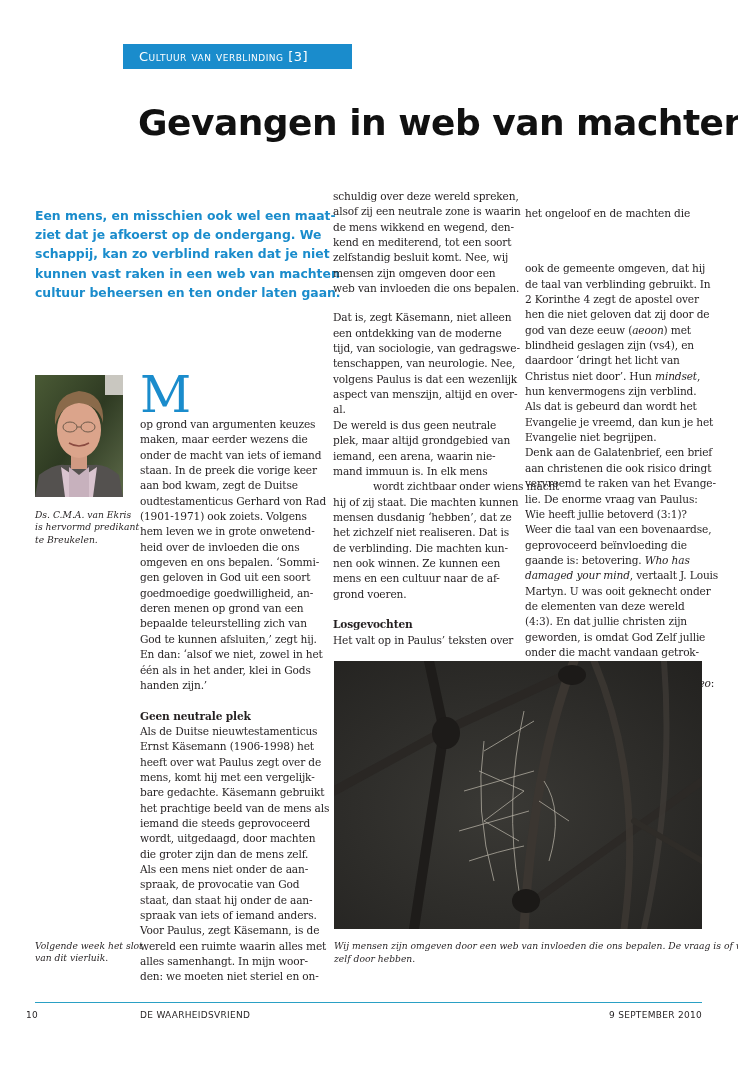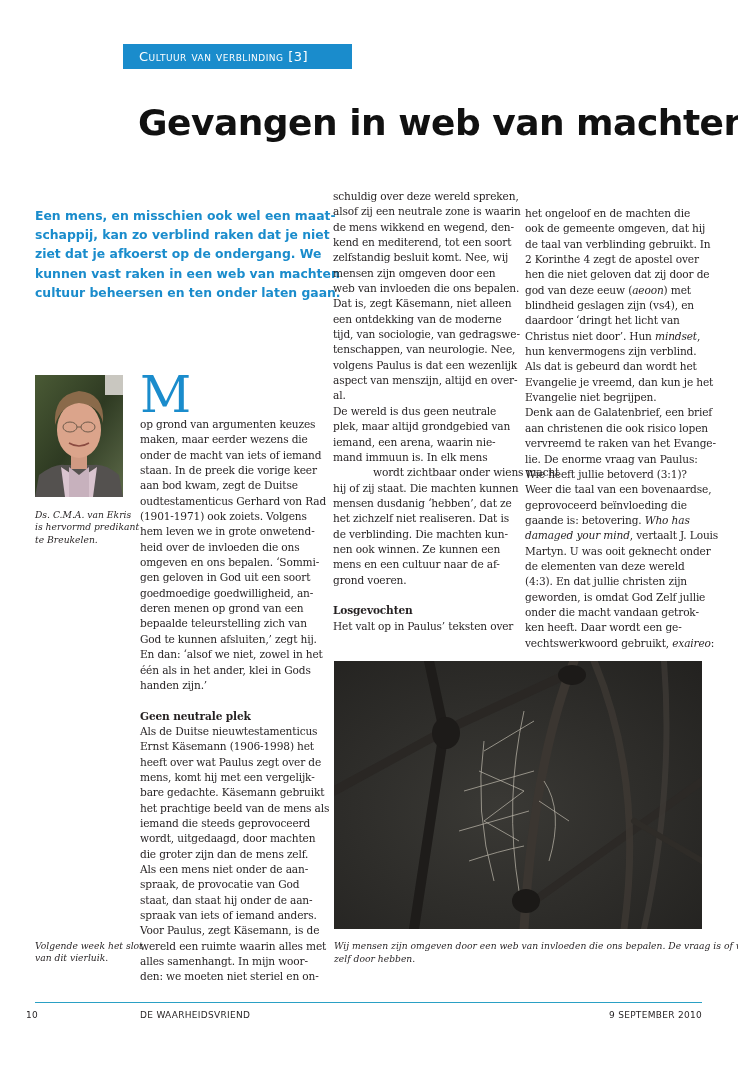--- a/index.html
+++ b/index.html
@@ -30,22 +30,22 @@
 </style>
 </head>
 <body>
 
 <div class="abs series-bar">Cultuur van verblinding [3]</div>
 
 <h1 class="abs title" style="margin:0;">Gevangen in web van machten</h1>
 
 <div class="abs lead">
     <span class="line" style="display: block; white-space: nowrap;">Een mens, en misschien ook wel een maat-</span>
+    <span class="line" style="display: block; white-space: nowrap;">ziet dat je afkoerst op de ondergang. We</span>
     <span class="line" style="display: block; white-space: nowrap;">schappij, kan zo verblind raken dat je niet</span>
-    <span class="line" style="display: block; white-space: nowrap;">ziet dat je afkoerst op de ondergang. We</span>
     <span class="line" style="display: block; white-space: nowrap;">kunnen vast raken in een web van machten</span>
     <span class="line" style="display: block; white-space: nowrap;">cultuur beheersen en ten onder laten gaan.</span>
   </div>
 
 <div class="abs portrait">
   <svg width="88" height="122" viewBox="0 0 88 122">
     <defs>
       <linearGradient id="bg" x1="0" y1="0" x2="1" y2="1">
           <stop offset="0" stop-color="#4a5a35"></stop>
           <stop offset="0.5" stop-color="#2e3a22"></stop>
@@ -128,21 +128,21 @@
 
 <div class="abs col col2">
   <div>
       <span class="line" style="display: block; white-space: nowrap;">schuldig over deze wereld spreken,</span>
       <span class="line" style="display: block; white-space: nowrap;">alsof zij een neutrale zone is waarin</span>
       <span class="line" style="display: block; white-space: nowrap;">de mens wikkend en wegend, den-</span>
       <span class="line" style="display: block; white-space: nowrap;">kend en mediterend, tot een soort</span>
       <span class="line" style="display: block; white-space: nowrap;">zelfstandig besluit komt. Nee, wij</span>
       <span class="line" style="display: block; white-space: nowrap;">mensen zijn omgeven door een</span>
       <span class="line" style="display: block; white-space: nowrap;">web van invloeden die ons bepalen.</span>
-      <span class="line" style="display: block; white-space: nowrap;">Dat is, zegt Käsemann, niet alleen</span>
+      <span class="line" style="display: block; white-space: nowrap; margin-top: 14px;">Dat is, zegt Käsemann, niet alleen</span>
       <span class="line" style="display: block; white-space: nowrap;">een ontdekking van de moderne</span>
       <span class="line" style="display: block; white-space: nowrap;">tijd, van sociologie, van gedragswe-</span>
       <span class="line" style="display: block; white-space: nowrap;">tenschappen, van neurologie. Nee,</span>
       <span class="line" style="display: block; white-space: nowrap;">volgens Paulus is dat een wezenlijk</span>
       <span class="line" style="display: block; white-space: nowrap;">aspect van menszijn, altijd en over-</span>
       <span class="line" style="display: block; white-space: nowrap;">al.</span>
       <span class="line" style="display: block; white-space: nowrap;">De wereld is dus geen neutrale</span>
       <span class="line" style="display: block; white-space: nowrap;">plek, maar altijd grondgebied van</span>
       <span class="line" style="display: block; white-space: nowrap;">iemand, een arena, waarin nie-</span>
       <span class="line" style="display: block; white-space: nowrap;">mand immuun is. In elk mens</span>
@@ -158,34 +158,34 @@
   <div class="gap"></div>
   <h3>Losgevochten</h3>
   <div>
       <span class="line" style="display: block; white-space: nowrap;">Het valt op in Paulus’ teksten over</span>
     </div>
 </div>
 
 <div class="abs col col3">
   <div>
       <span class="line" style="display: block; white-space: nowrap;">het ongeloof en de machten die</span>
-      <span class="line" style="display: block; white-space: nowrap;">ook de gemeente omgeven, dat hij</span>
+      <span class="line" style="display: block; white-space: nowrap; margin-top: 40px;">ook de gemeente omgeven, dat hij</span>
       <span class="line" style="display: block; white-space: nowrap;">de taal van verblinding gebruikt. In</span>
       <span class="line" style="display: block; white-space: nowrap;">2 Korinthe 4 zegt de apostel over</span>
       <span class="line" style="display: block; white-space: nowrap;">hen die niet geloven dat zij door de</span>
       <span class="line" style="display: block; white-space: nowrap;">god van deze eeuw (<i>aeoon</i>) met</span>
       <span class="line" style="display: block; white-space: nowrap;">blindheid geslagen zijn (vs4), en</span>
       <span class="line" style="display: block; white-space: nowrap;">daardoor ‘dringt het licht van</span>
       <span class="line" style="display: block; white-space: nowrap;">Christus niet door’. Hun <i>mindset</i>,</span>
       <span class="line" style="display: block; white-space: nowrap;">hun kenvermogens zijn verblind.</span>
       <span class="line" style="display: block; white-space: nowrap;">Als dat is gebeurd dan wordt het</span>
       <span class="line" style="display: block; white-space: nowrap;">Evangelie je vreemd, dan kun je het</span>
       <span class="line" style="display: block; white-space: nowrap;">Evangelie niet begrijpen.</span>
       <span class="line" style="display: block; white-space: nowrap;">Denk aan de Galatenbrief, een brief</span>
-      <span class="line" style="display: block; white-space: nowrap;">aan christenen die ook risico lopen</span>
+      <span class="line" style="display: block; white-space: nowrap;">aan christenen die ook risico dringt</span>
       <span class="line" style="display: block; white-space: nowrap;">vervreemd te raken van het Evange-</span>
       <span class="line" style="display: block; white-space: nowrap;">lie. De enorme vraag van Paulus:</span>
       <span class="line" style="display: block; white-space: nowrap;">Wie heeft jullie betoverd (3:1)?</span>
       <span class="line" style="display: block; white-space: nowrap;">Weer die taal van een bovenaardse,</span>
       <span class="line" style="display: block; white-space: nowrap;">geprovoceerd beïnvloeding die</span>
       <span class="line" style="display: block; white-space: nowrap;">gaande is: betovering. <i>Who has</i></span>
       <span class="line" style="display: block; white-space: nowrap;"><i>damaged your mind</i>, vertaalt J. Louis</span>
       <span class="line" style="display: block; white-space: nowrap;">Martyn. U was ooit geknecht onder</span>
       <span class="line" style="display: block; white-space: nowrap;">de elementen van deze wereld</span>
       <span class="line" style="display: block; white-space: nowrap;">(4:3). En dat jullie christen zijn</span>

